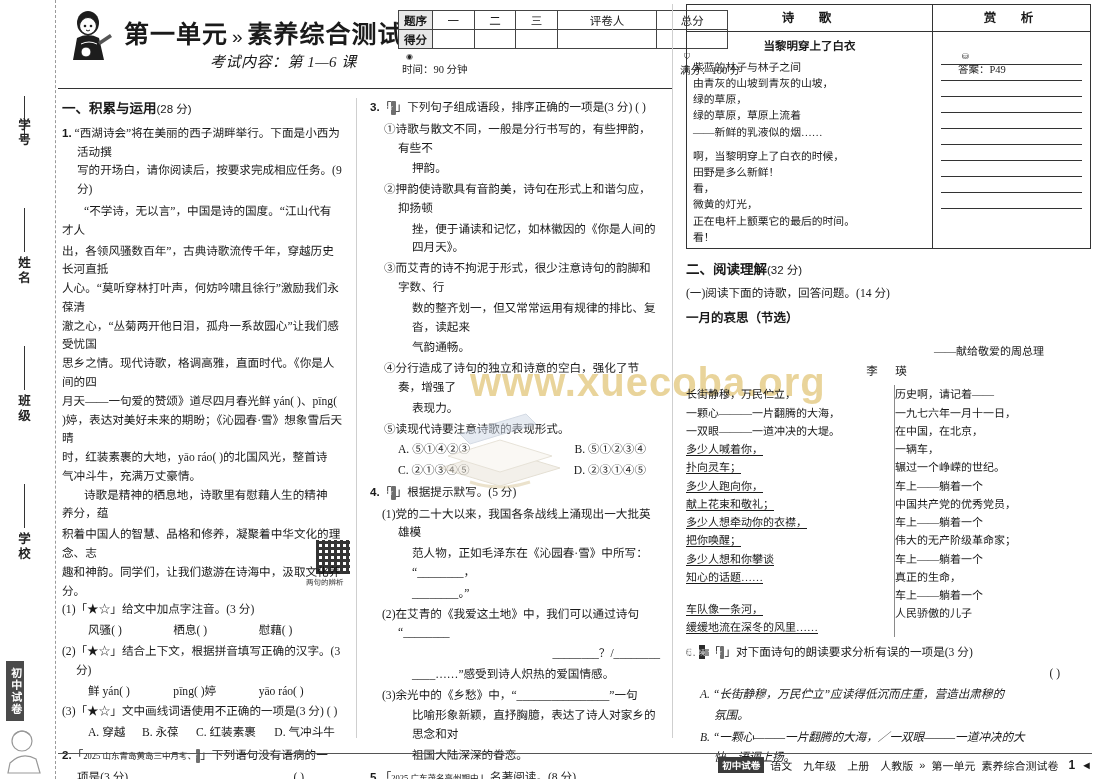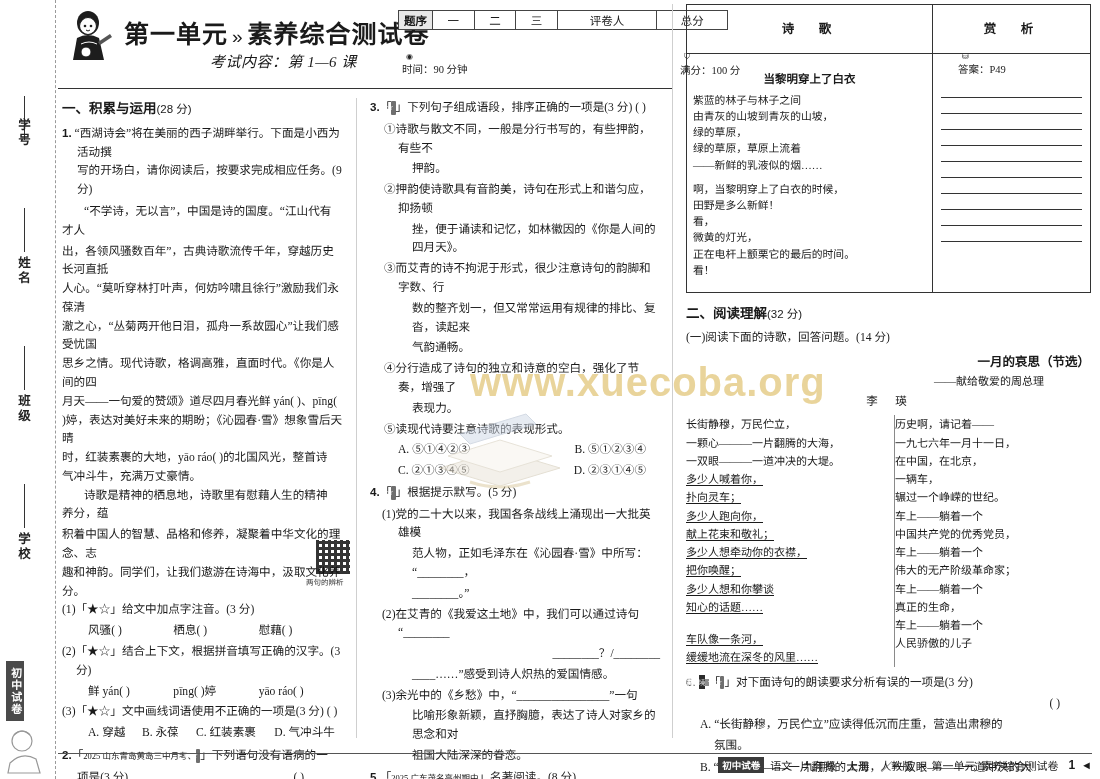--- a/index.html
+++ b/index.html
@@ -88,21 +88,21 @@
   .h2 {
     font-size:13.5px; font-weight:700; margin:0 0 4px 0;
     font-family:"Liberation Sans","DejaVu Sans",sans-serif;
   }
   .h2 .pts { font-weight:400; font-size:11.5px; }
   .q { margin:0 0 3px 0; text-indent:-15px; padding-left:15px; }
   .q .num { font-weight:700; font-family:"Liberation Sans","DejaVu Sans",sans-serif; }
   .p  { margin:0 8px 2px 0; text-indent:22px; }
   .sub { margin:0 0 2px 0; padding-left:14px; text-indent:-14px; }
   .sub2 { margin:0 0 2px 0; padding-left:28px; text-indent:-14px; }
-  .opt { margin:0 0 2px 0; padding-left:28px; }
+  .opt { margin:0 0 2px 0; padding-left:28px;font-style:italic; }
   .optrow4 { display:flex; padding-left:26px; margin:0 0 2px 0; }
   .optrow4 span { width:88px; }
   .two { display:flex; justify-content:space-between; padding-left:28px; margin:0 0 2px 0; }
   .ul { text-decoration:underline; text-underline-offset:2px; }
   .right-paren { text-align:right; padding-right:30px; margin:0 0 2px 0; }
   .tag {
     display:inline-block; background:#6f6f6f; color:#fff; font-size:8.5px;
     padding:0 2px; border-radius:1px; vertical-align:1px; letter-spacing:0;
     font-family:"Liberation Sans","DejaVu Sans",sans-serif;
   }
@@ -117,34 +117,34 @@
     padding:0 2px; vertical-align:1px; line-height:1.1;
     font-family:"Liberation Sans","DejaVu Sans",sans-serif;
   }
 
   
   table.poemtbl {
     border-collapse:collapse; width:404px; table-layout:fixed;
     border:1.8px solid #333;
   }
   table.poemtbl th, table.poemtbl td {
-    border:1px solid #333; vertical-align:top; padding:14px 6px;
+    border:1px solid #333; vertical-align:top; padding:3px 6px;
   }
   table.poemtbl th {
     text-align:center; font-size:12.5px; font-weight:700; letter-spacing:6px;
     font-family:"Liberation Sans","DejaVu Sans",sans-serif;
     border-bottom:1.6px solid #333; height:20px;
   }
   .poem-title { text-align:center; font-weight:700; font-size:11.5px; margin:2px 0 3px; }
   .poem-line { font-size:10.8px; line-height:1.5; }
   .poem-gap { height:8px; }
   .ap-line { border-bottom:1px solid #333; height:16px; margin:0 2px; }
 
   
-  .rd-title { text-align:right; font-size:12.5px; font-weight:700; margin:4px 0 1px; }
+  .rd-title { text-align:left; font-size:12.5px; font-weight:700; margin:4px 0 15px; }
   .rd-sub { text-align:right; font-size:11px; margin:0 46px 1px 0; }
   .rd-author { text-align:center; font-size:11.5px; margin:0 0 5px 0; letter-spacing:3px; }
   .poemcols { display:flex; gap:18px; }
   .poemcol { font-size:11px; line-height:1.66; }
   .poemcol.left { width:190px; }
   .poemcol.right { width:176px; border-left:1px solid #8a8a8a; }
 
   
   .footer {
     position:absolute; left:58px; right:8px; bottom:4px; height:22px;
@@ -224,20 +224,28 @@
   <div class="scorebox">
     <table class="score">
       <tbody>
           <tr>
         <td class="hd">题序</td>
         <td>一</td>
         <td>二</td>
         <td>三</td>
         <td>评卷人</td>
         <td>总分</td>
+      </tr>
+      <tr>
+        <td class="hd">得分</td>
+        <td></td>
+        <td></td>
+        <td></td>
+        <td></td>
+        <td></td>
       </tr>
     </tbody>
       </table>
   </div>
   <div class="score-meta">
     <span><span class="score-meta mk" style="position:static">◉</span> <span>时间：90 分钟</span></span>
     <span><span class="score-meta mk" style="position:static">⛉</span> <span>满分：100 分</span></span>
     <span><span class="score-meta mk" style="position:static">⛁</span> <span>答案：P49</span></span>
   </div>
 

